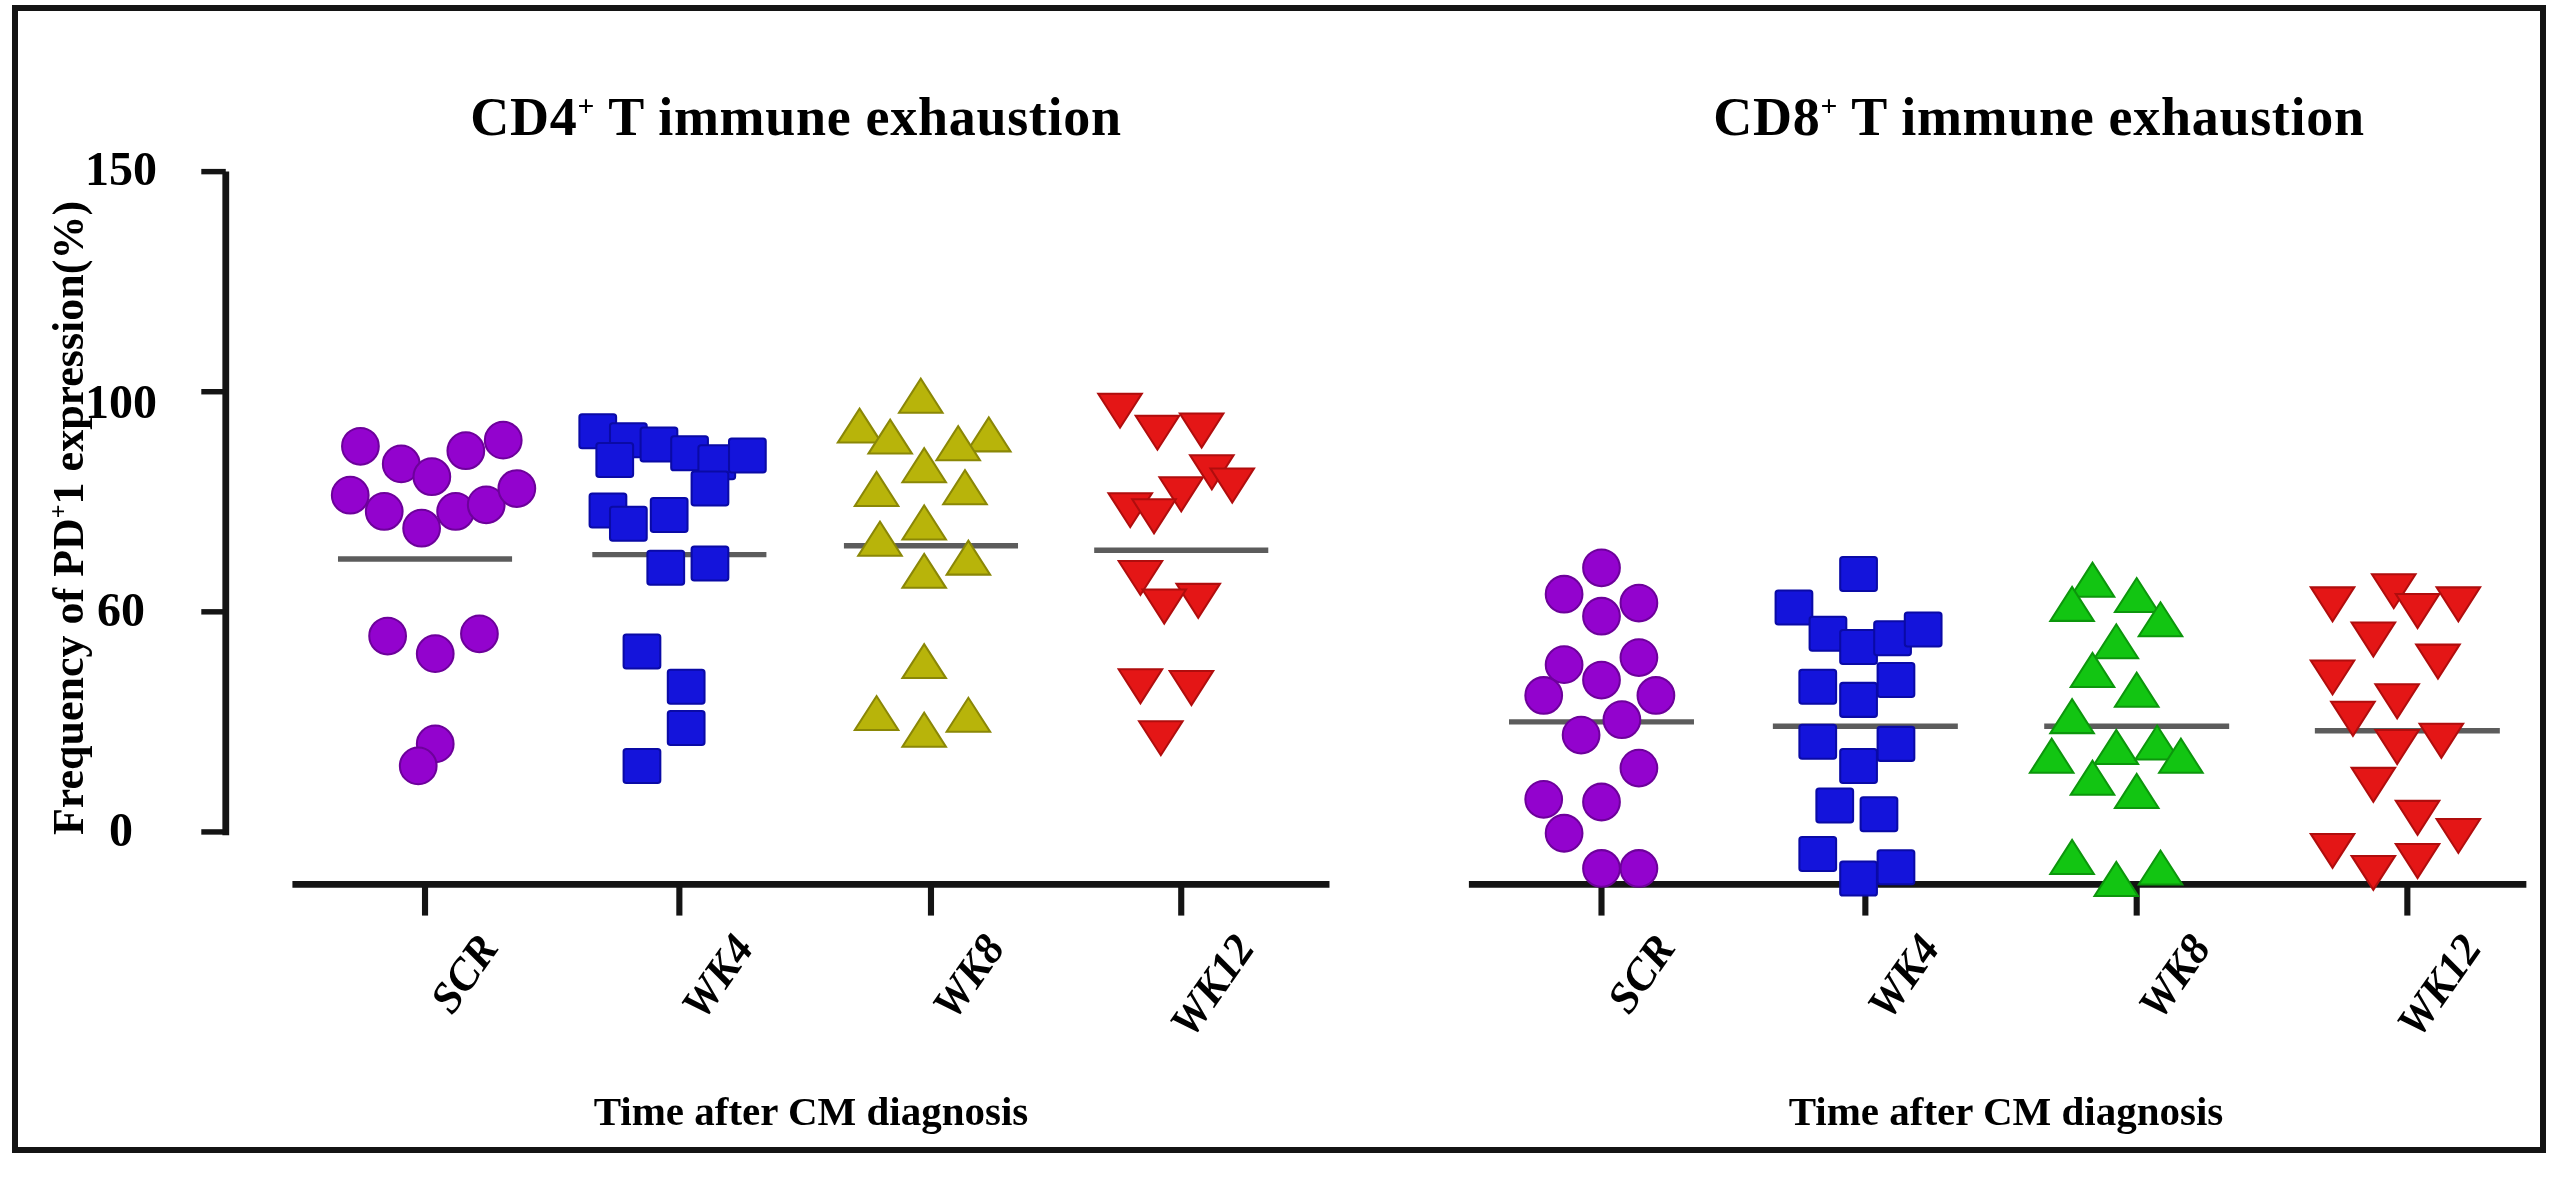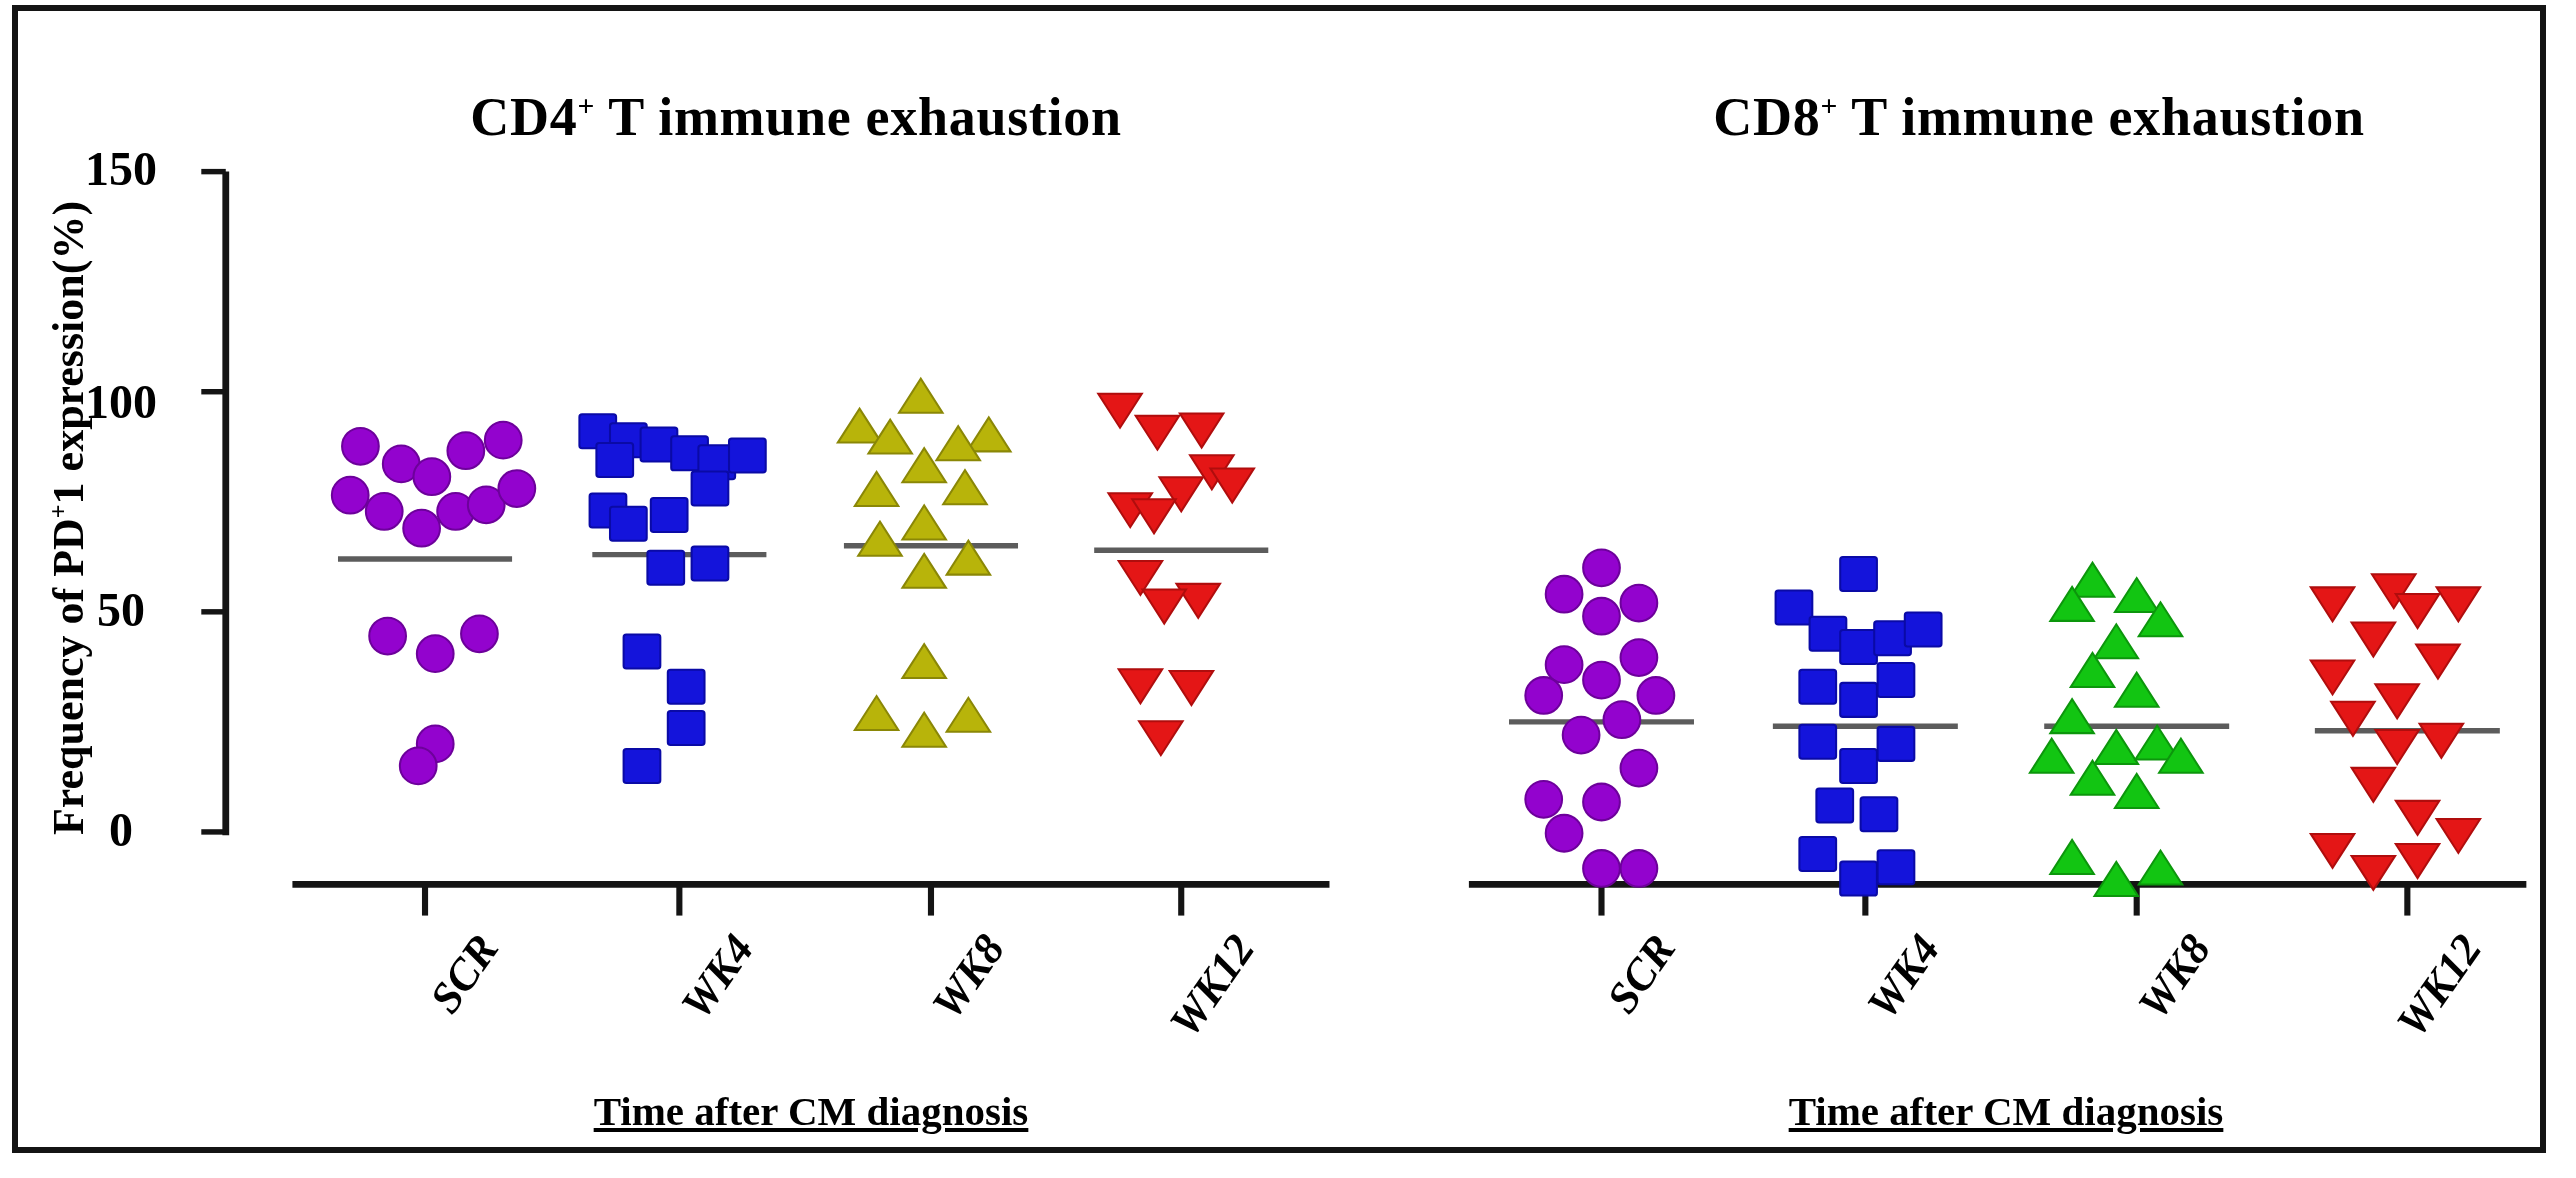--- a/index.html
+++ b/index.html
@@ -13,21 +13,21 @@
        font-weight:bold;font-size:54px;letter-spacing:0.7px;}
   .panel-title sup{font-size:55%;vertical-align:super;}
   .ylabel{position:absolute;left:68px;top:518px;transform:translate(-50%,-50%) rotate(-90deg);
        white-space:nowrap;font-weight:bold;font-size:44px;}
   .ylabel sup{font-size:55%;vertical-align:super;}
   .ytick-label{position:absolute;transform:translateY(-54%);font-weight:bold;font-size:48px;
        text-align:center;width:150px;}
   .xcat{position:absolute;white-space:nowrap;font-weight:bold;font-style:italic;font-size:44px;
        transform-origin:100% 0%;transform:rotate(-55deg);}
   .xtitle{position:absolute;transform:translate(-50%,-50%);white-space:nowrap;
-       font-weight:bold;font-size:41px;text-decoration:underline;}
+       font-weight:bold;font-size:41px;}
 </style>
 </head>
 <body>
 
 <div id="figure">
   <div class="fig-border"></div>
 
   <svg id="plot" viewBox="0 0 3788 1733">
       <line x1="332" y1="252" x2="332" y2="1228" stroke="#141414" stroke-width="10"></line>
       <line x1="296" y1="252.005" x2="332" y2="252.005" stroke="#141414" stroke-width="8"></line>
@@ -206,21 +206,21 @@
   <div class="panel-title" style="left:2033px;top:117px;margin-left:6px;"><span>CD8</span><sup>+</sup><span> T immune exhaustion</span></div>
 
   <div class="ylabel"><span>Frequency of PD</span><sup>+</sup><span>1 expression(%)</span></div>
 
   <div class="xtitle" style="left:811px;top:1111px;">Time after CM diagnosis</div>
   <div class="xtitle" style="left:2006px;top:1111px;">Time after CM diagnosis</div>
 
   <div id="labels">
       <div class="ytick-label" style="right: 2380px; top: 171px;">150</div>
       <div class="ytick-label" style="right: 2380px; top: 404px;">100</div>
-      <div class="ytick-label" style="right: 2380px; top: 612px;">50</div>
+      <div class="ytick-label" style="right: 2380px; top: 612px;">60</div>
       <div class="ytick-label" style="right: 2380px; top: 832px;">0</div>
       <div class="xcat" style="right: 2109px; top: 925px;">SCR</div>
       <div class="xcat" style="right: 1854px; top: 925px;">WK4</div>
       <div class="xcat" style="right: 1603px; top: 925px;">WK8</div>
       <div class="xcat" style="right: 1353px; top: 925px;">WK12</div>
       <div class="xcat" style="right: 932px; top: 925px;">SCR</div>
       <div class="xcat" style="right: 668px; top: 925px;">WK4</div>
       <div class="xcat" style="right: 397px; top: 925px;">WK8</div>
       <div class="xcat" style="right: 126px; top: 925px;">WK12</div>
     </div>

